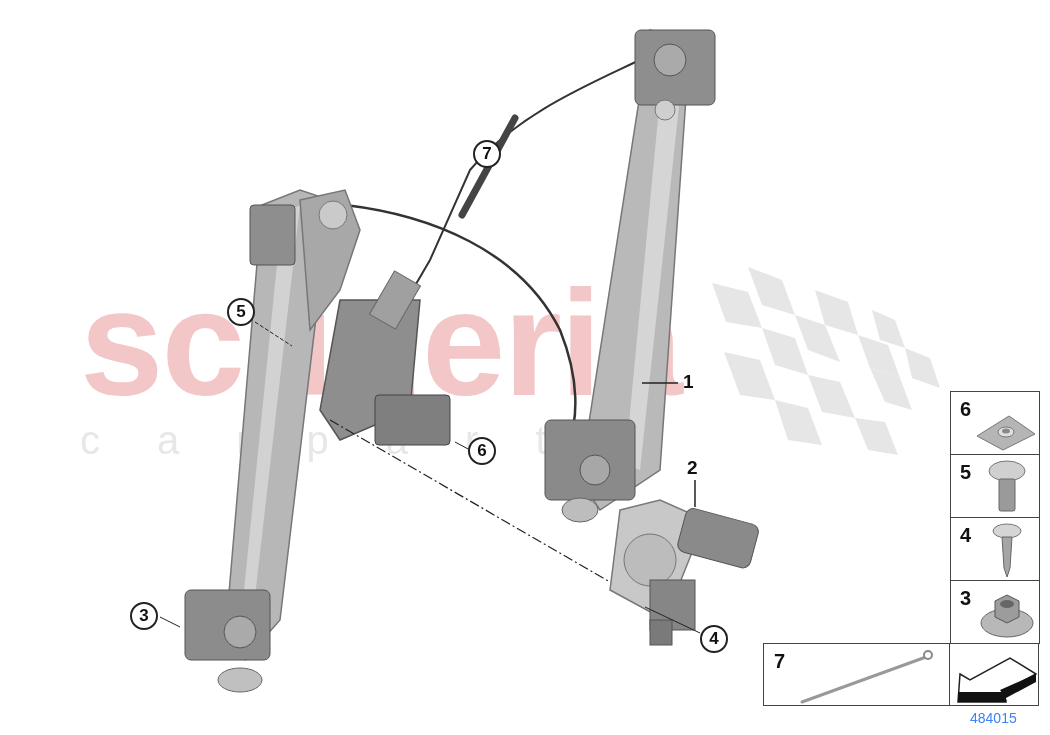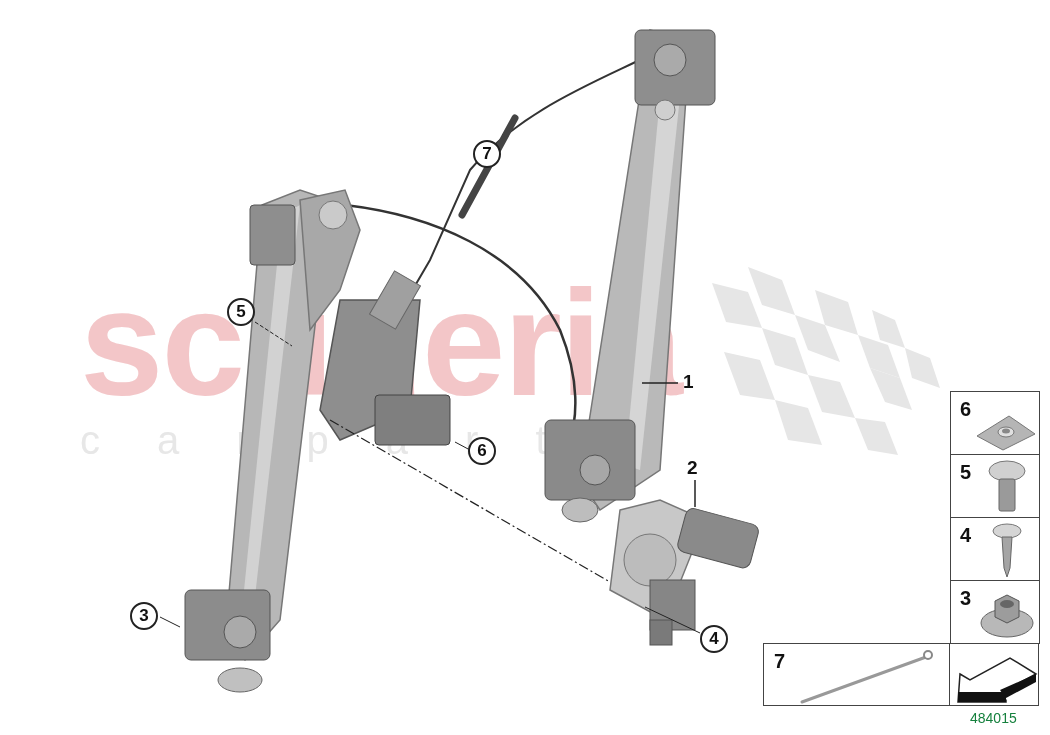--- a/index.html
+++ b/index.html
@@ -9,21 +9,21 @@
   .wm-sub{left:80px;top:420px;font-size:40px;color:#e7e7e7;letter-spacing:57px;line-height:1;}
   .callout{width:28px;height:28px;border:2px solid #222;border-radius:50%;background:#fff;display:flex;align-items:center;justify-content:center;font-size:17px;font-weight:bold;color:#111;box-sizing:border-box;}
   .plain-num{font-size:19px;font-weight:bold;color:#111;}
   .legend{left:950px;width:90px;border:1px solid #444;box-sizing:border-box;background:#fff;}
   .legend-cell{position:relative;height:62px;border-bottom:1px solid #444;}
   .legend-cell:last-child{border-bottom:none;}
   .legend-num{position:absolute;left:9px;top:6px;font-size:20px;font-weight:bold;color:#111;}
   .box7{left:763px;top:643px;width:276px;height:63px;border:1px solid #444;box-sizing:border-box;display:flex;background:#fff;}
   .box7-left{position:relative;width:185px;border-right:1px solid #444;}
   .box7-right{position:relative;flex:1;}
-  .diagram-id{left:970px;top:710px;font-size:14px;color:#15803d;}
+  .diagram-id{left:970px;top:710px;font-size:14px;color:#3b82f6;}
 </style>
 </head>
 <body>
 
 <div class="abs wm-main">scuderia</div>
 <div class="abs wm-sub">carparts</div>
 
 <svg class="abs" style="left:700px;top:250px" width="260" height="210">
   <g fill="#e6e6e6">
     <polygon points="12,33 48,42 62,78 26,72"></polygon>

